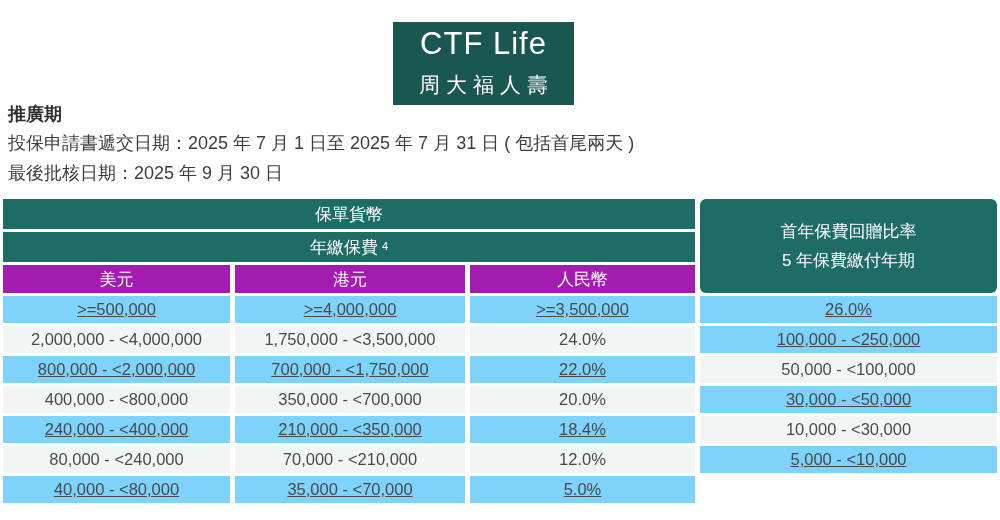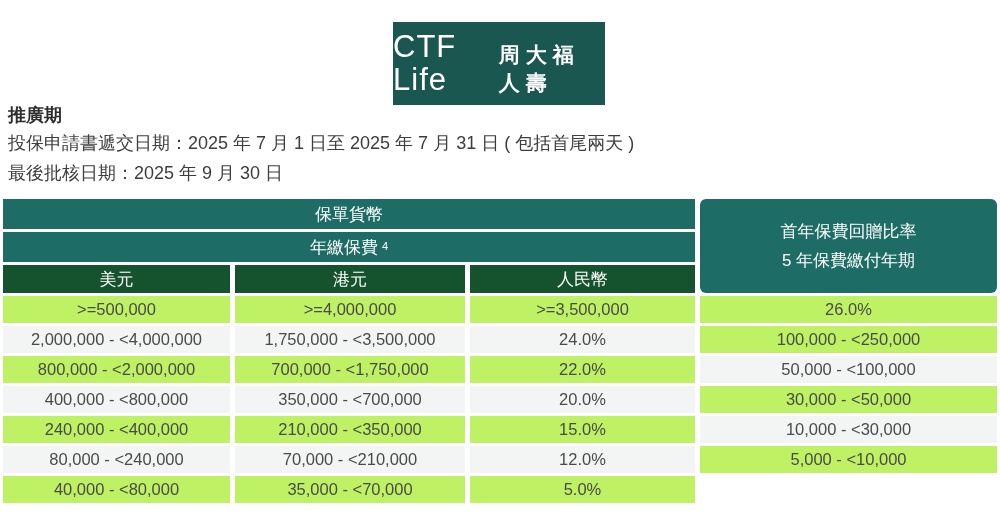--- a/index.html
+++ b/index.html
@@ -7,69 +7,69 @@
     width: 1000px; height: 520px;
     background: #ffffff;
     font-family: "Liberation Sans", sans-serif;
     position: relative;
     overflow: hidden;
   }
 
   
   .logo-box {
     position: absolute; left: 393px; top: 22px;
-    width: 212px; height: 83px;
+    width: 181px; height: 83px;
     background: #1a5751;
     color: #ffffff;
-    display: flex; flex-direction: row;
+    display: flex; flex-direction: column;
     align-items: center; justify-content: center;
   }
   .logo-en {
     font-size: 31px; font-weight: 400;
     letter-spacing: 1px; line-height: 1.05;
   }
   .logo-zh {
-    font-size: 21px; font-weight: 700;
+    font-size: 21px; font-weight: 400;
     letter-spacing: 6px; margin-left: 6px; margin-top: 10px;
   }
 
   
   .promo { position: absolute; left: 8px; top: 102px; color: #3d3d3d; }
-  .promo-heading { font-size: 18px; font-weight: bold; color: #2e2e2e; line-height: 26px; }
+  .promo-heading { font-size: 18px; font-weight: bold; color: #2e2e2e; line-height: 26px; font-family: Liberation Mono, monospace; }
   .promo-line { font-size: 18px; line-height: 30px; }
 
   
   .tbl {
     position: absolute; left: 3px; top: 199px;
     display: grid;
     grid-template-columns: 227px 230px 225px 297px;
     grid-template-rows: 30px 30px 28px repeat(7, 27px);
     column-gap: 5px; row-gap: 3px;
   }
   .hcell {
     display: flex; align-items: center; justify-content: center;
     font-size: 17px; color: #ffffff;
   }
   .h-dark { background: #1e6c66; }
-  .h-mid  { background: #14532d; }
+  .h-mid  { background: #a21caf; }
   .span3  { grid-column: 1 / 4; }
   .rate-head {
     grid-column: 4; grid-row: 1 / 4;
     background: #1e6c66; color: #ffffff;
     display: flex; flex-direction: column;
     align-items: center; justify-content: center;
     font-size: 17px; line-height: 29px; border-radius: 6px;
   }
   sup.fn { font-size: 11px; margin-left: 4px; position: relative; top: -1px; }
   .cell {
     display: flex; align-items: center; justify-content: center;
     font-size: 16.5px; color: #4a4a4a;
     white-space: nowrap;
   }
-  .row-odd  { background: #bef264; }
+  .row-odd  { background: #7dd3fc; text-decoration: underline; }
   .row-even { background: #f3f5f5; }
 </style>
 </head>
 <body>
 
 <div class="logo-box">
   <div class="logo-en">CTF Life</div>
   <div class="logo-zh">周大福人壽</div>
 </div>
 
@@ -112,21 +112,21 @@
   <div class="cell row-odd">22.0%</div>
 
   <div class="cell row-even">50,000 - &lt;100,000</div>
   <div class="cell row-even">400,000 - &lt;800,000</div>
   <div class="cell row-even">350,000 - &lt;700,000</div>
   <div class="cell row-even">20.0%</div>
 
   <div class="cell row-odd">30,000 - &lt;50,000</div>
   <div class="cell row-odd">240,000 - &lt;400,000</div>
   <div class="cell row-odd">210,000 - &lt;350,000</div>
-  <div class="cell row-odd">15.0%</div>
+  <div class="cell row-odd">18.4%</div>
 
   <div class="cell row-even">10,000 - &lt;30,000</div>
   <div class="cell row-even">80,000 - &lt;240,000</div>
   <div class="cell row-even">70,000 - &lt;210,000</div>
   <div class="cell row-even">12.0%</div>
 
   <div class="cell row-odd">5,000 - &lt;10,000</div>
   <div class="cell row-odd">40,000 - &lt;80,000</div>
   <div class="cell row-odd">35,000 - &lt;70,000</div>
   <div class="cell row-odd">5.0%</div>

